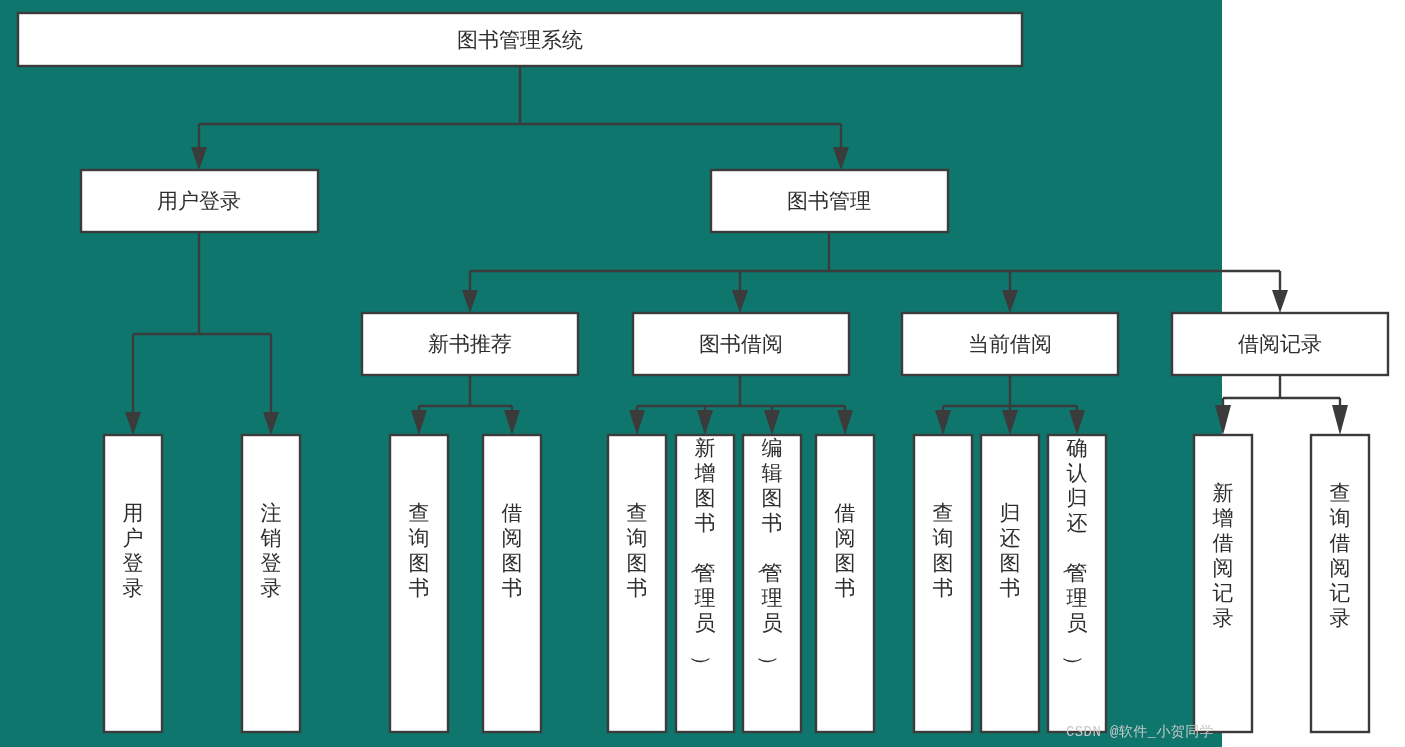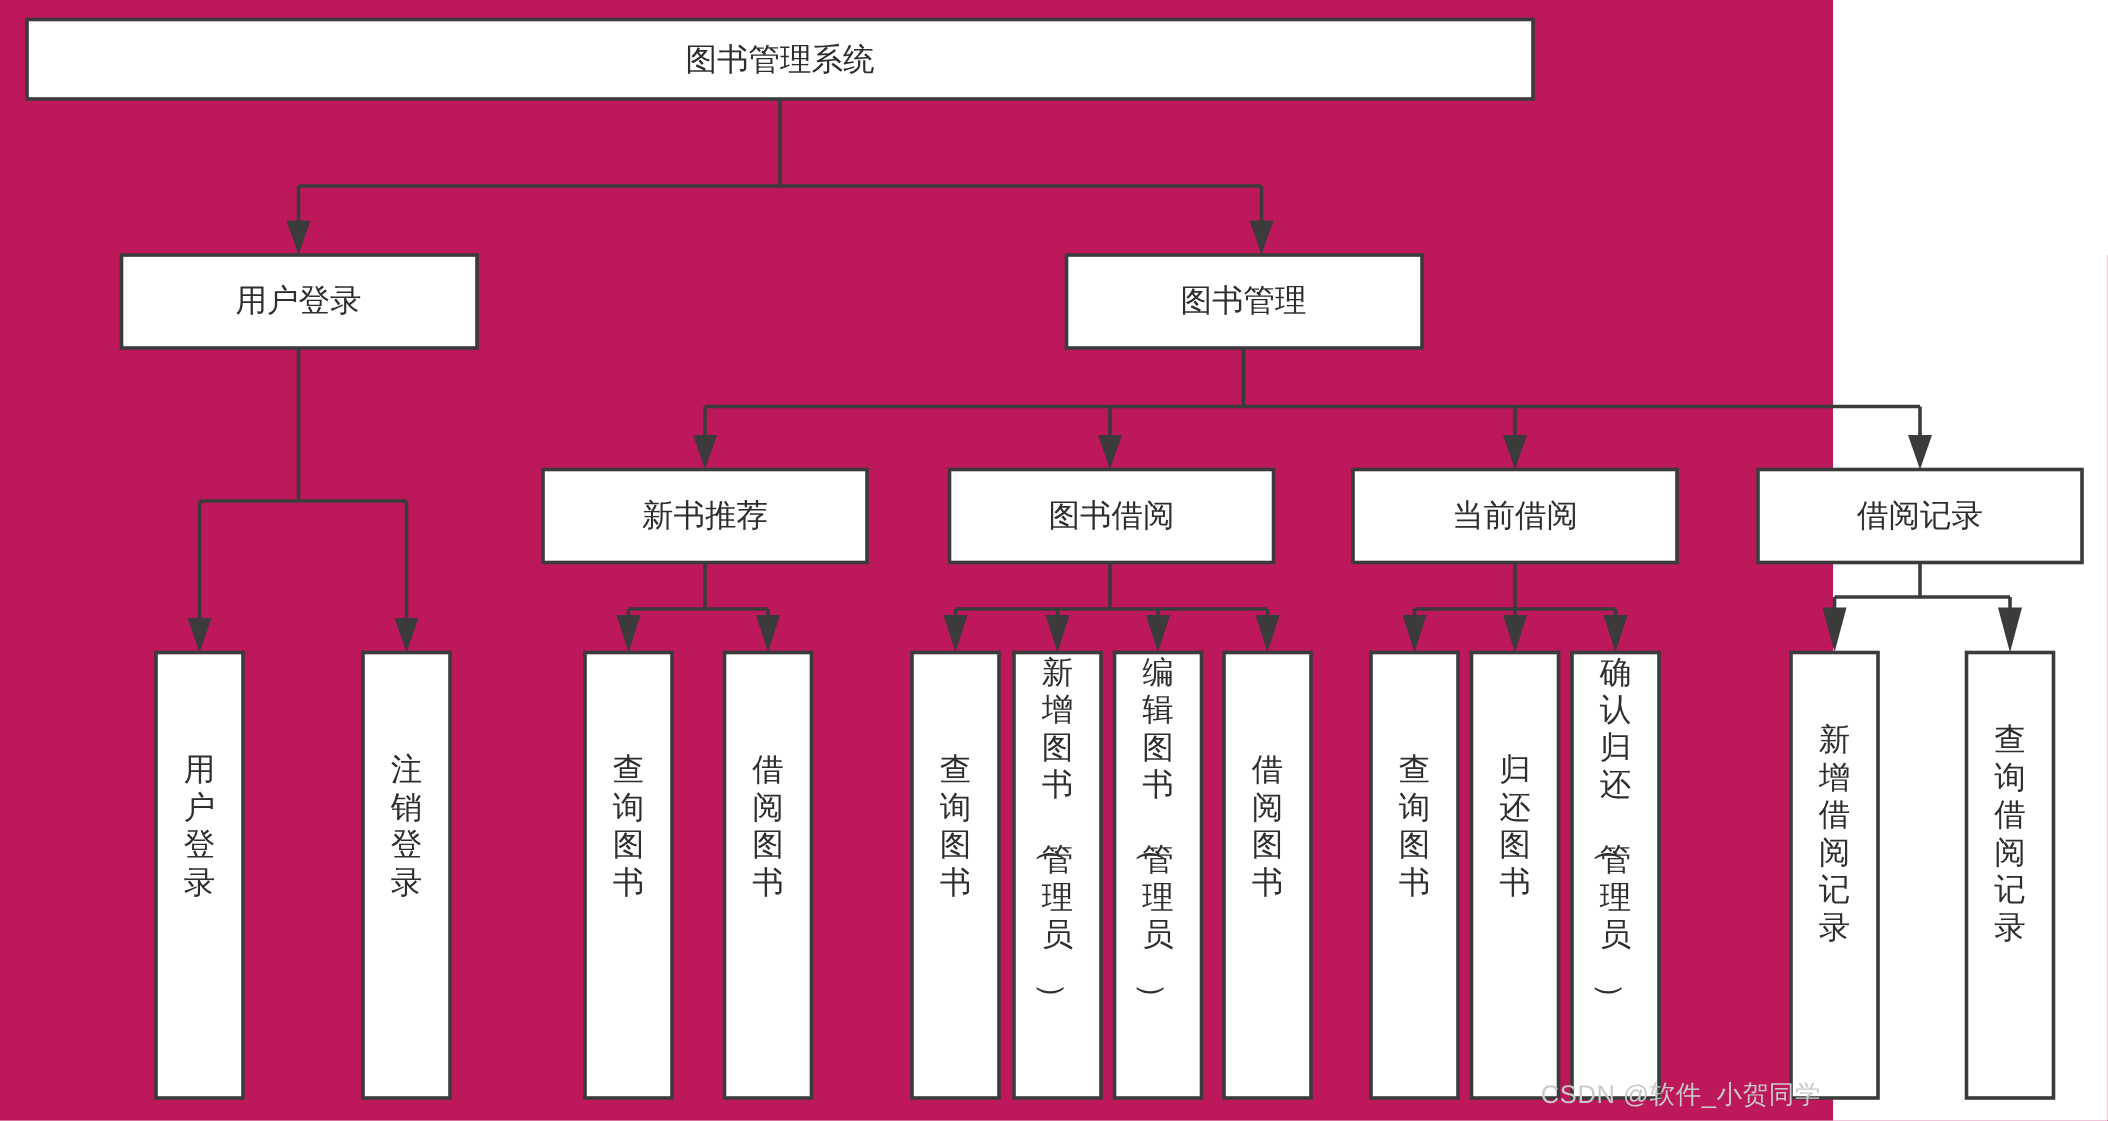--- a/index.html
+++ b/index.html
@@ -10,21 +10,21 @@
   body {
     width: 1405px;
     height: 747px;
     overflow: hidden;
     font-family: "Liberation Sans", "DejaVu Sans", sans-serif;
   }
   #diagram-root {
     position: relative;
     width: 1222px;
     height: 747px;
-    background: #be185d;
+    background: #0f766e;
   }
   svg#flow {
     display: block;
     width: 1405px;
     height: 747px;
   }
   .node-box {
     fill: #ffffff;
     stroke: #3b3b3b;
     stroke-width: 2.4;
@@ -49,22 +49,22 @@
   .node-label-vert {
     fill: #2e2e2e;
     font-family: "Liberation Sans", "DejaVu Sans", sans-serif;
     font-size: 21px;
     text-anchor: middle;
   }
   .watermark {
     position: absolute;
     right: 8px;
     bottom: 6px;
-    font-family: Liberation Sans, sans-serif;
-    font-size: 17px;
+    font-family: Liberation Mono, monospace;
+    font-size: 14px;
     color: #c9c9c9;
     letter-spacing: 0.4px;
     white-space: nowrap;
     pointer-events: none;
     user-select: none;
   }
 </style>
 </head>
 <body>
 

